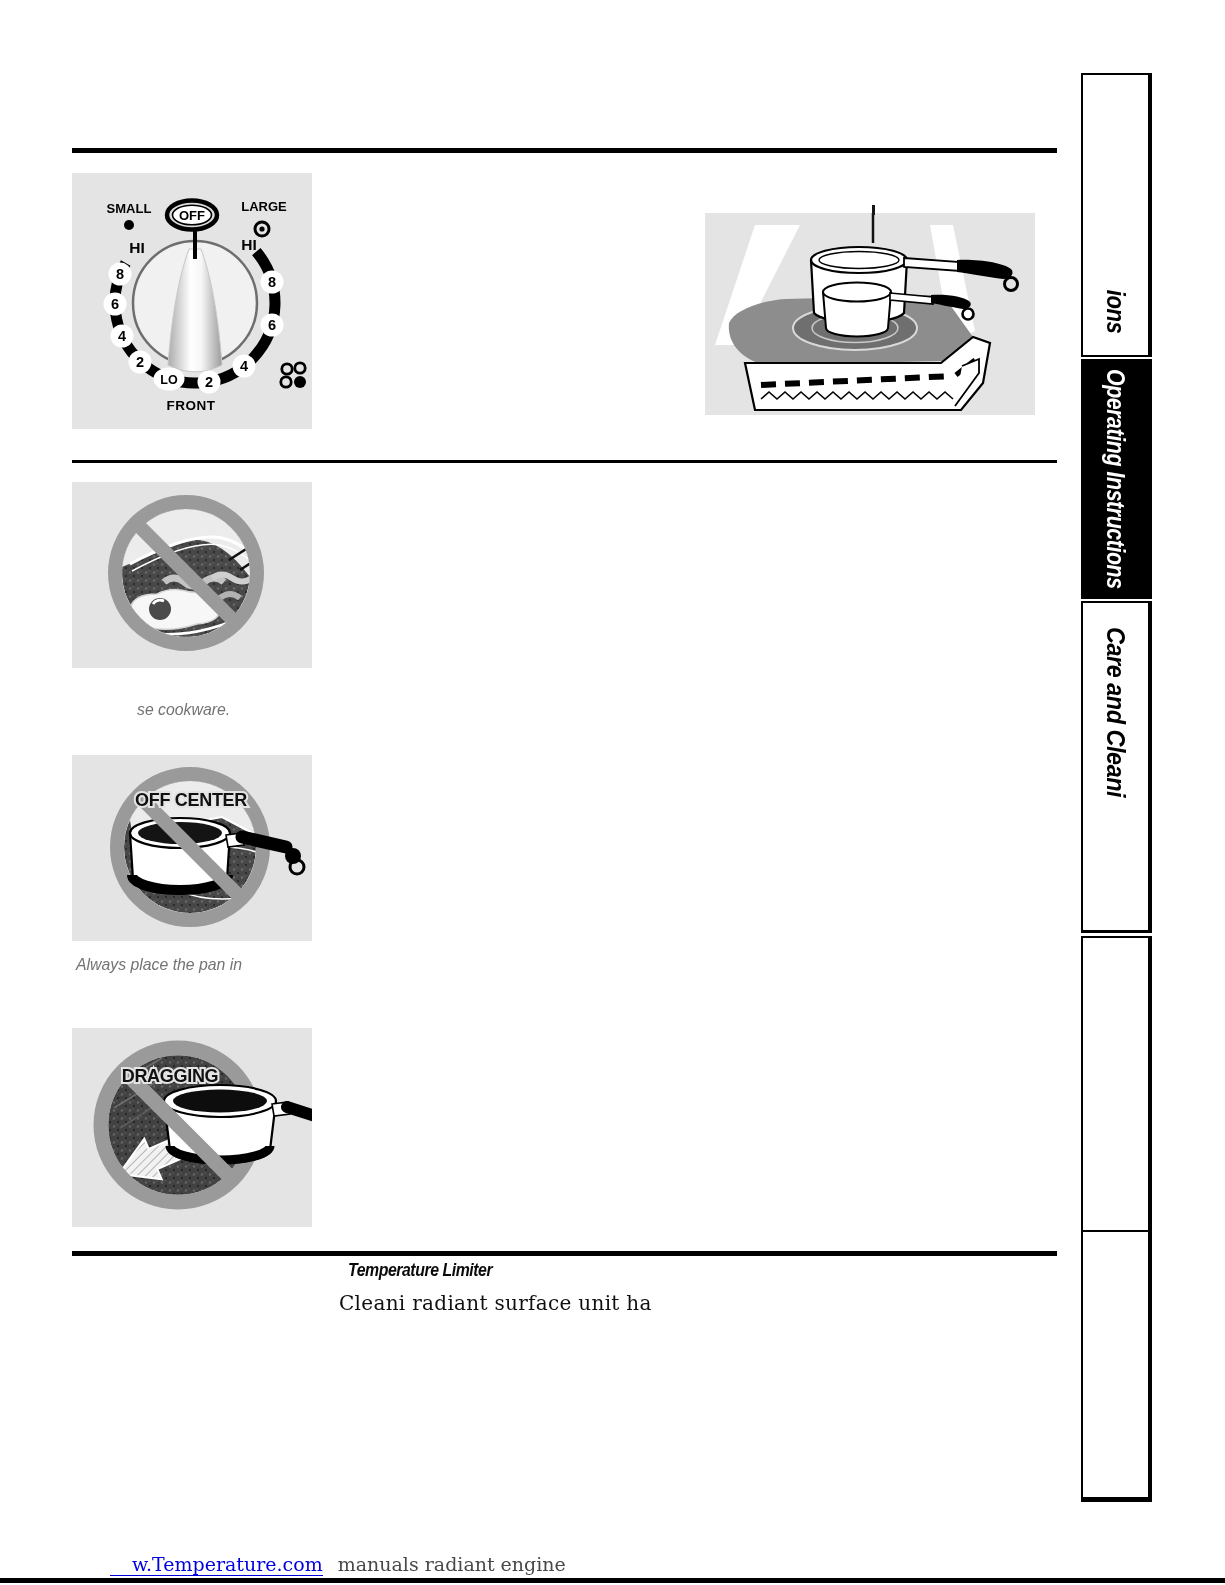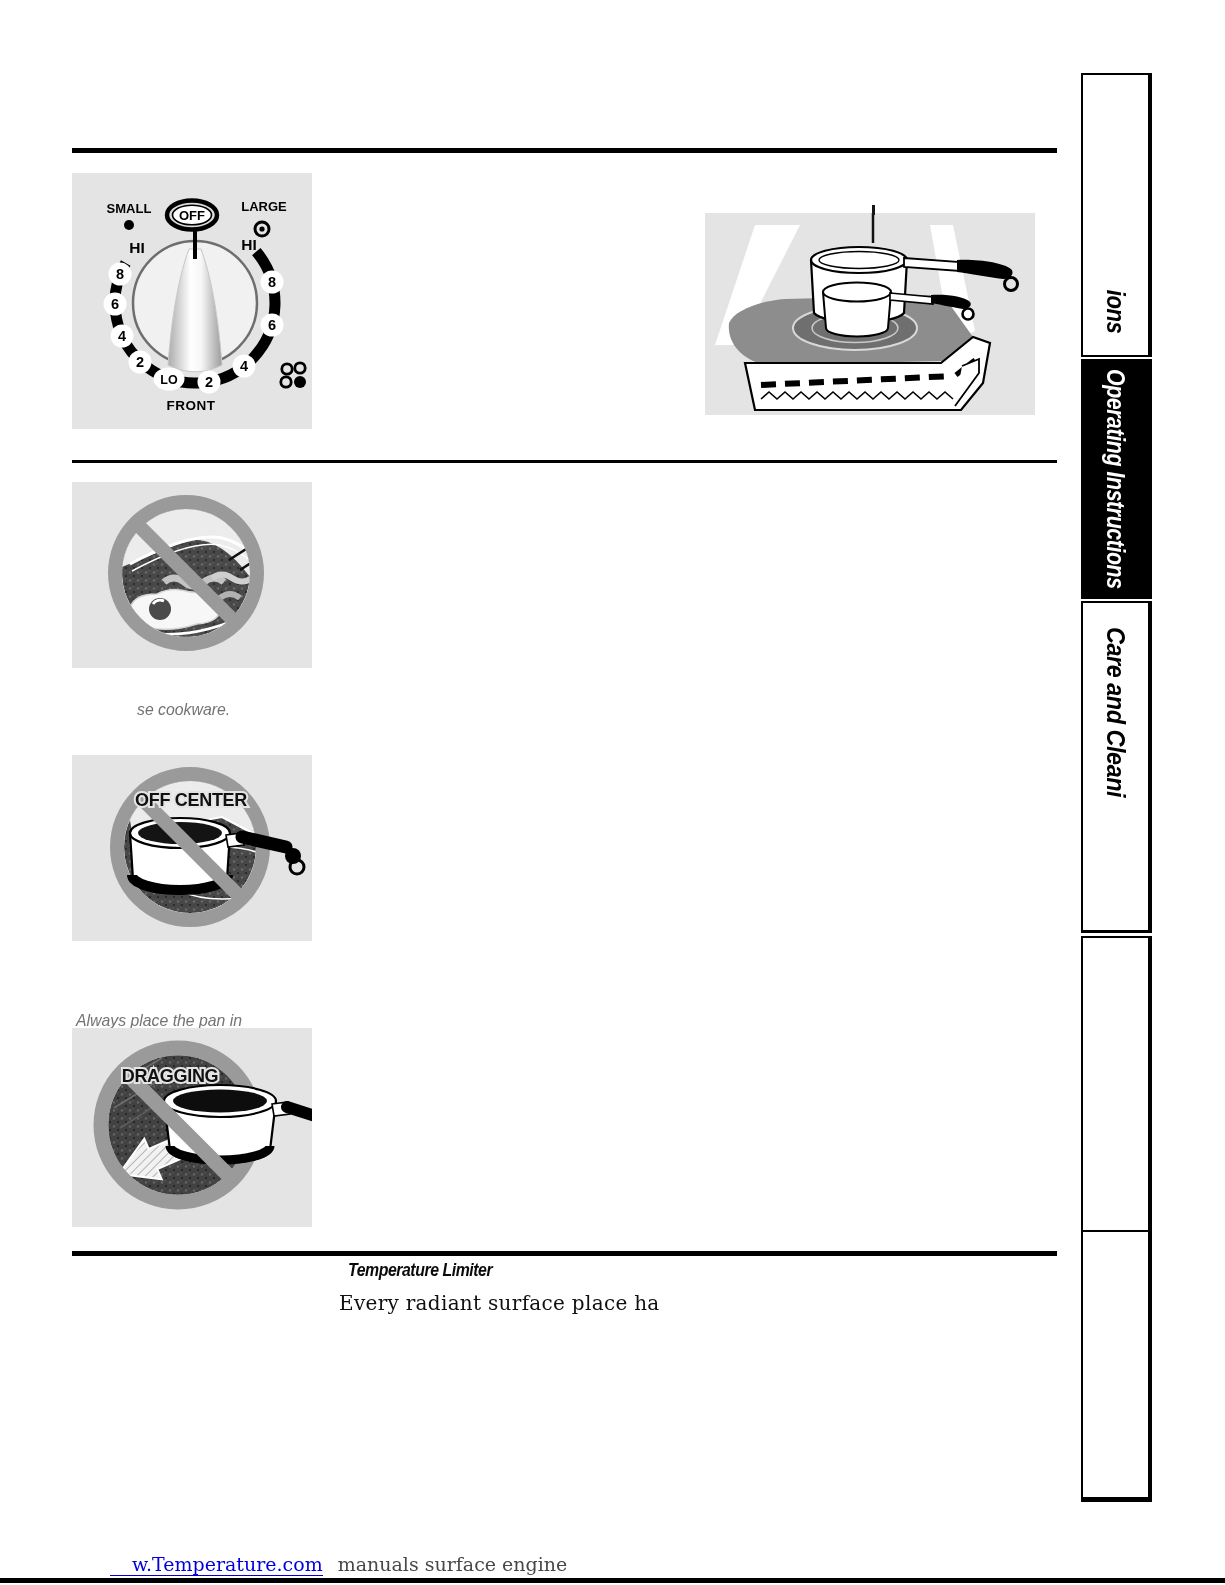--- a/index.html
+++ b/index.html
@@ -215,21 +215,21 @@
       <ellipse cx="108" cy="78" rx="42" ry="11" fill="#141414"></ellipse>
       <path d="M 154 80 L 170 78 L 172 90 L 156 92 Z" fill="#fff" stroke="#000" stroke-width="1.6"></path>
       <path d="M 170 82 L 214 92" fill="none" stroke="#000" stroke-width="13" stroke-linecap="round"></path>
       <circle cx="221" cy="101" r="8" fill="#000"></circle>
       <circle cx="225" cy="112" r="7" fill="none" stroke="#000" stroke-width="3"></circle>
     </g>
     <line x1="66" y1="40" x2="170" y2="144" stroke="#9a9a9a" stroke-width="14"></line>
     <text x="119" y="51" class="svg-badge" text-anchor="middle">OFF CENTER</text>
   </svg>
 
-  <div class="caption" style="left:76px;top:1011px;">
+  <div class="caption" style="left:76px;top:955px;">
     <span class="h-cond">Always place the pan in</span>
   </div>
 
   <svg class="abs" style="left:72px;top:1028px;" width="240" height="199" viewBox="0 0 240 199">
     <defs>
       <pattern id="spk3" width="8" height="8" patternUnits="userSpaceOnUse">
         <rect width="8" height="8" fill="#424242"></rect>
         <circle cx="2" cy="2.5" r="1.2" fill="#666"></circle>
           <circle cx="6" cy="6" r="1" fill="#1f1f1f"></circle>
           <circle cx="5" cy="1" r="0.8" fill="#585858"></circle>
@@ -263,34 +263,34 @@
     </g>
     <line x1="52" y1="43" x2="160" y2="151" stroke="#9a9a9a" stroke-width="15"></line>
     <text x="98" y="54" class="svg-badge" text-anchor="middle">DRAGGING</text>
   </svg>
 
   <div class="rule rule-low"></div>
 
   <h2 class="section-heading">
     <span class="h-cond">Temperature Limiter</span>
   </h2>
-  <p class="section-body">Every radiant surface place ha</p>
+  <p class="section-body">Cleani radiant surface unit ha</p>
 
   <div id="tab-ions" class="side-tab" style="top:73px;height:284px;">
     <span class="side-label">ions</span>
   </div>
   <div id="tab-operating" class="side-tab dark" style="top:359px;height:240px;">
     <span class="side-label">Operating Instructions</span>
   </div>
   <div id="tab-care" class="side-tab" style="top:601px;height:332px;border-bottom-width:3px;">
     <span class="side-label">Care and Cleani</span>
   </div>
   <div class="side-tab" style="top:936px;height:294px;border-bottom:none;"></div>
   <div class="side-tab" style="top:1230px;height:272px;border-bottom-width:5px;"></div>
 
   <div class="footer">
     <a href="#" class="f-link"><span class="f-lead"></span><span>w.Temperature.com</span></a>
-    <span class="f-tag">manuals surface engine</span>
+    <span class="f-tag">manuals radiant engine</span>
   </div>
 
   <div class="rule rule-bottom"></div>
 
 </div>
 
 </body></html>

